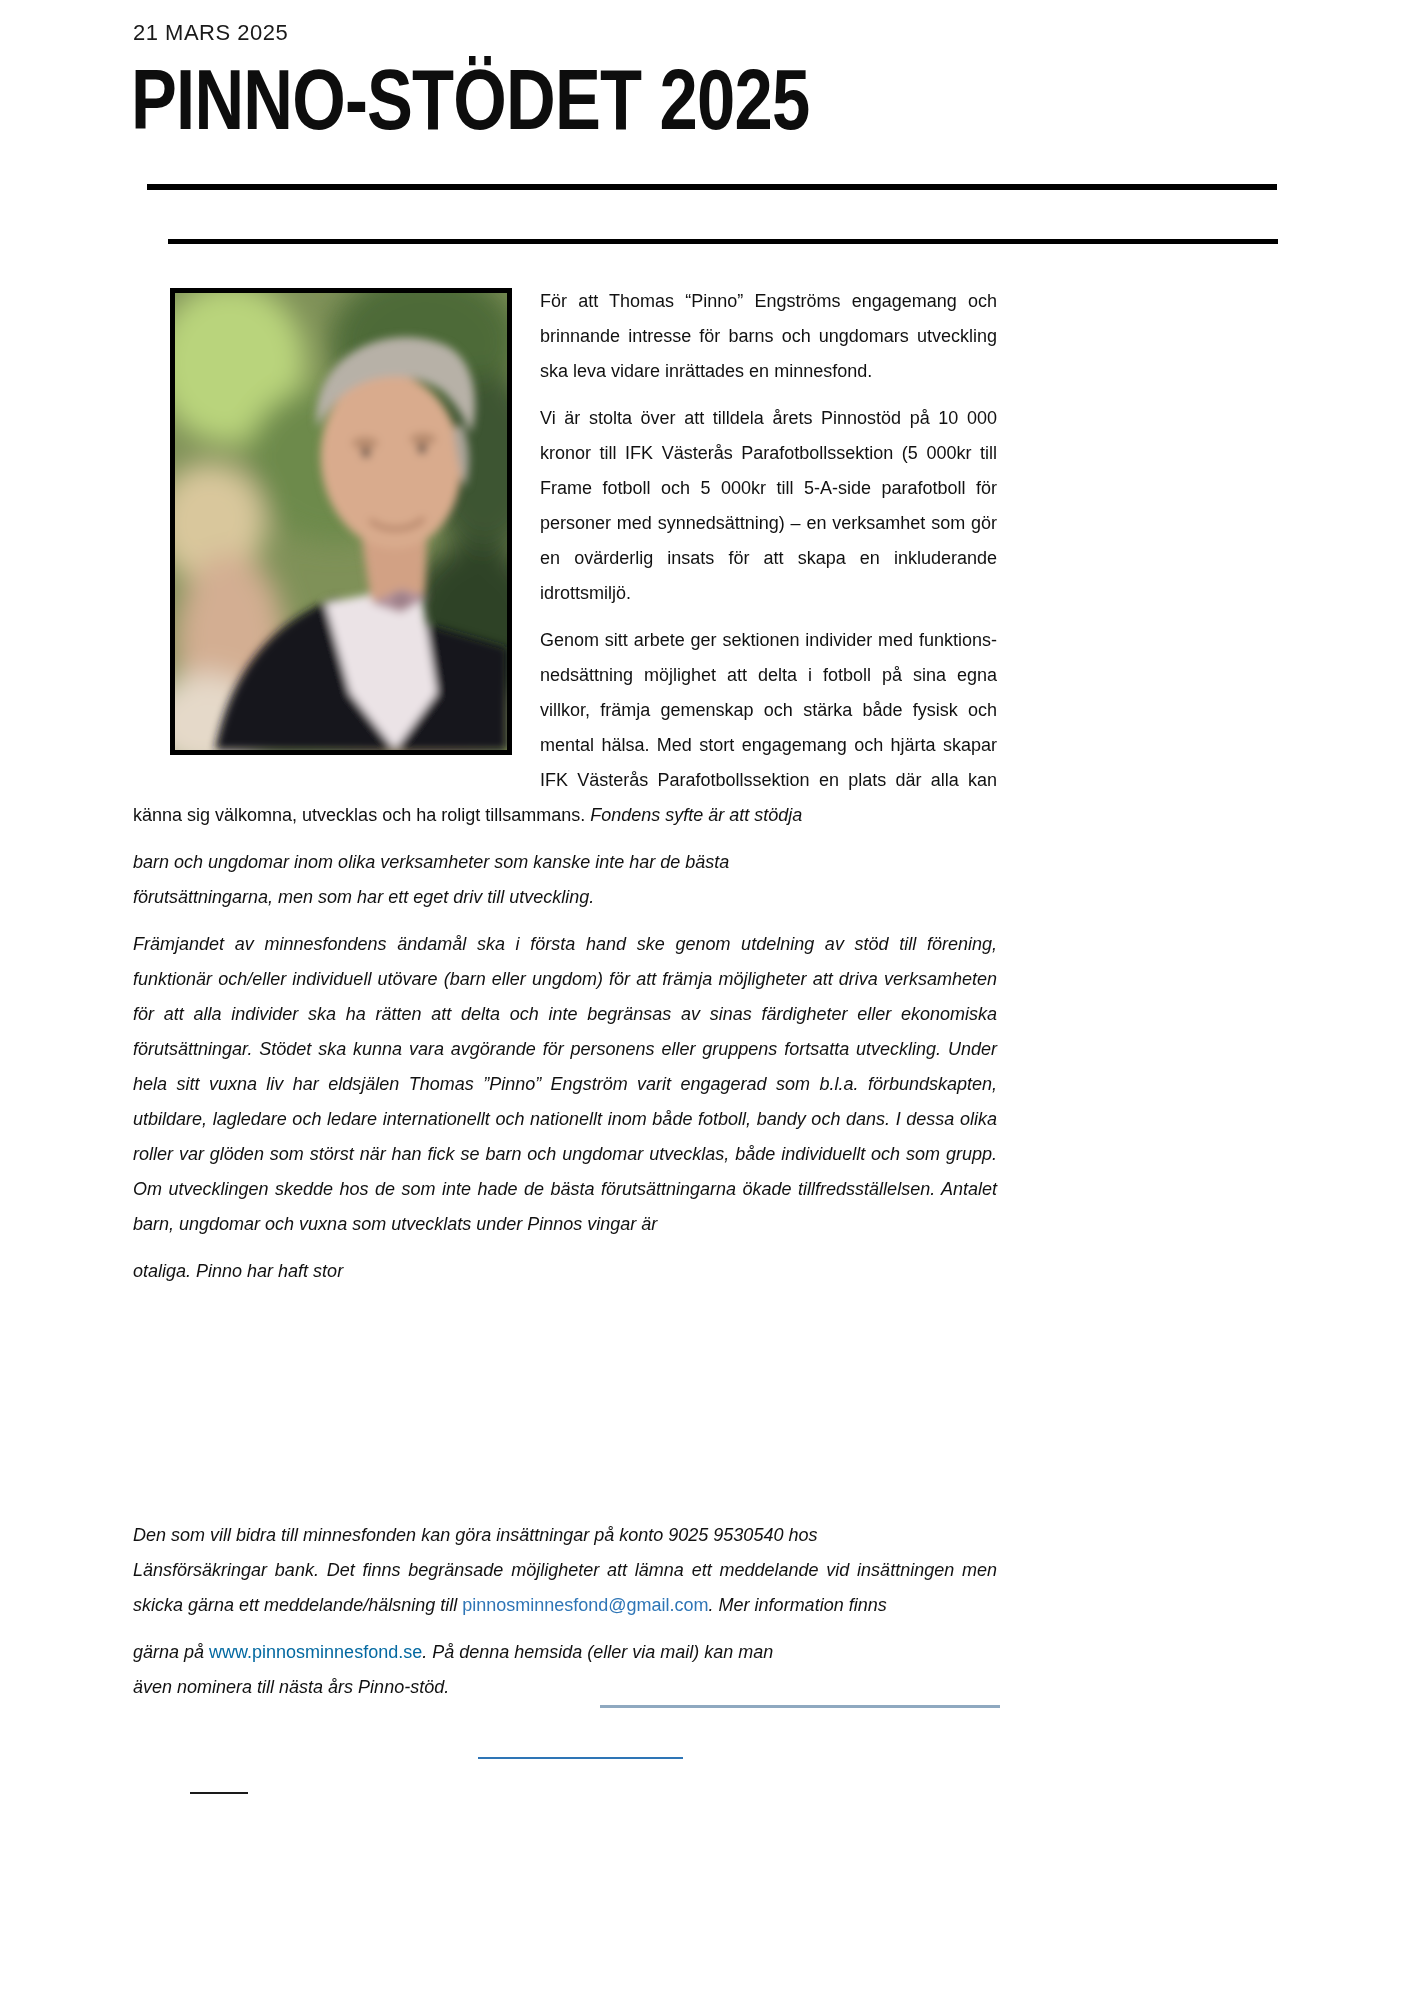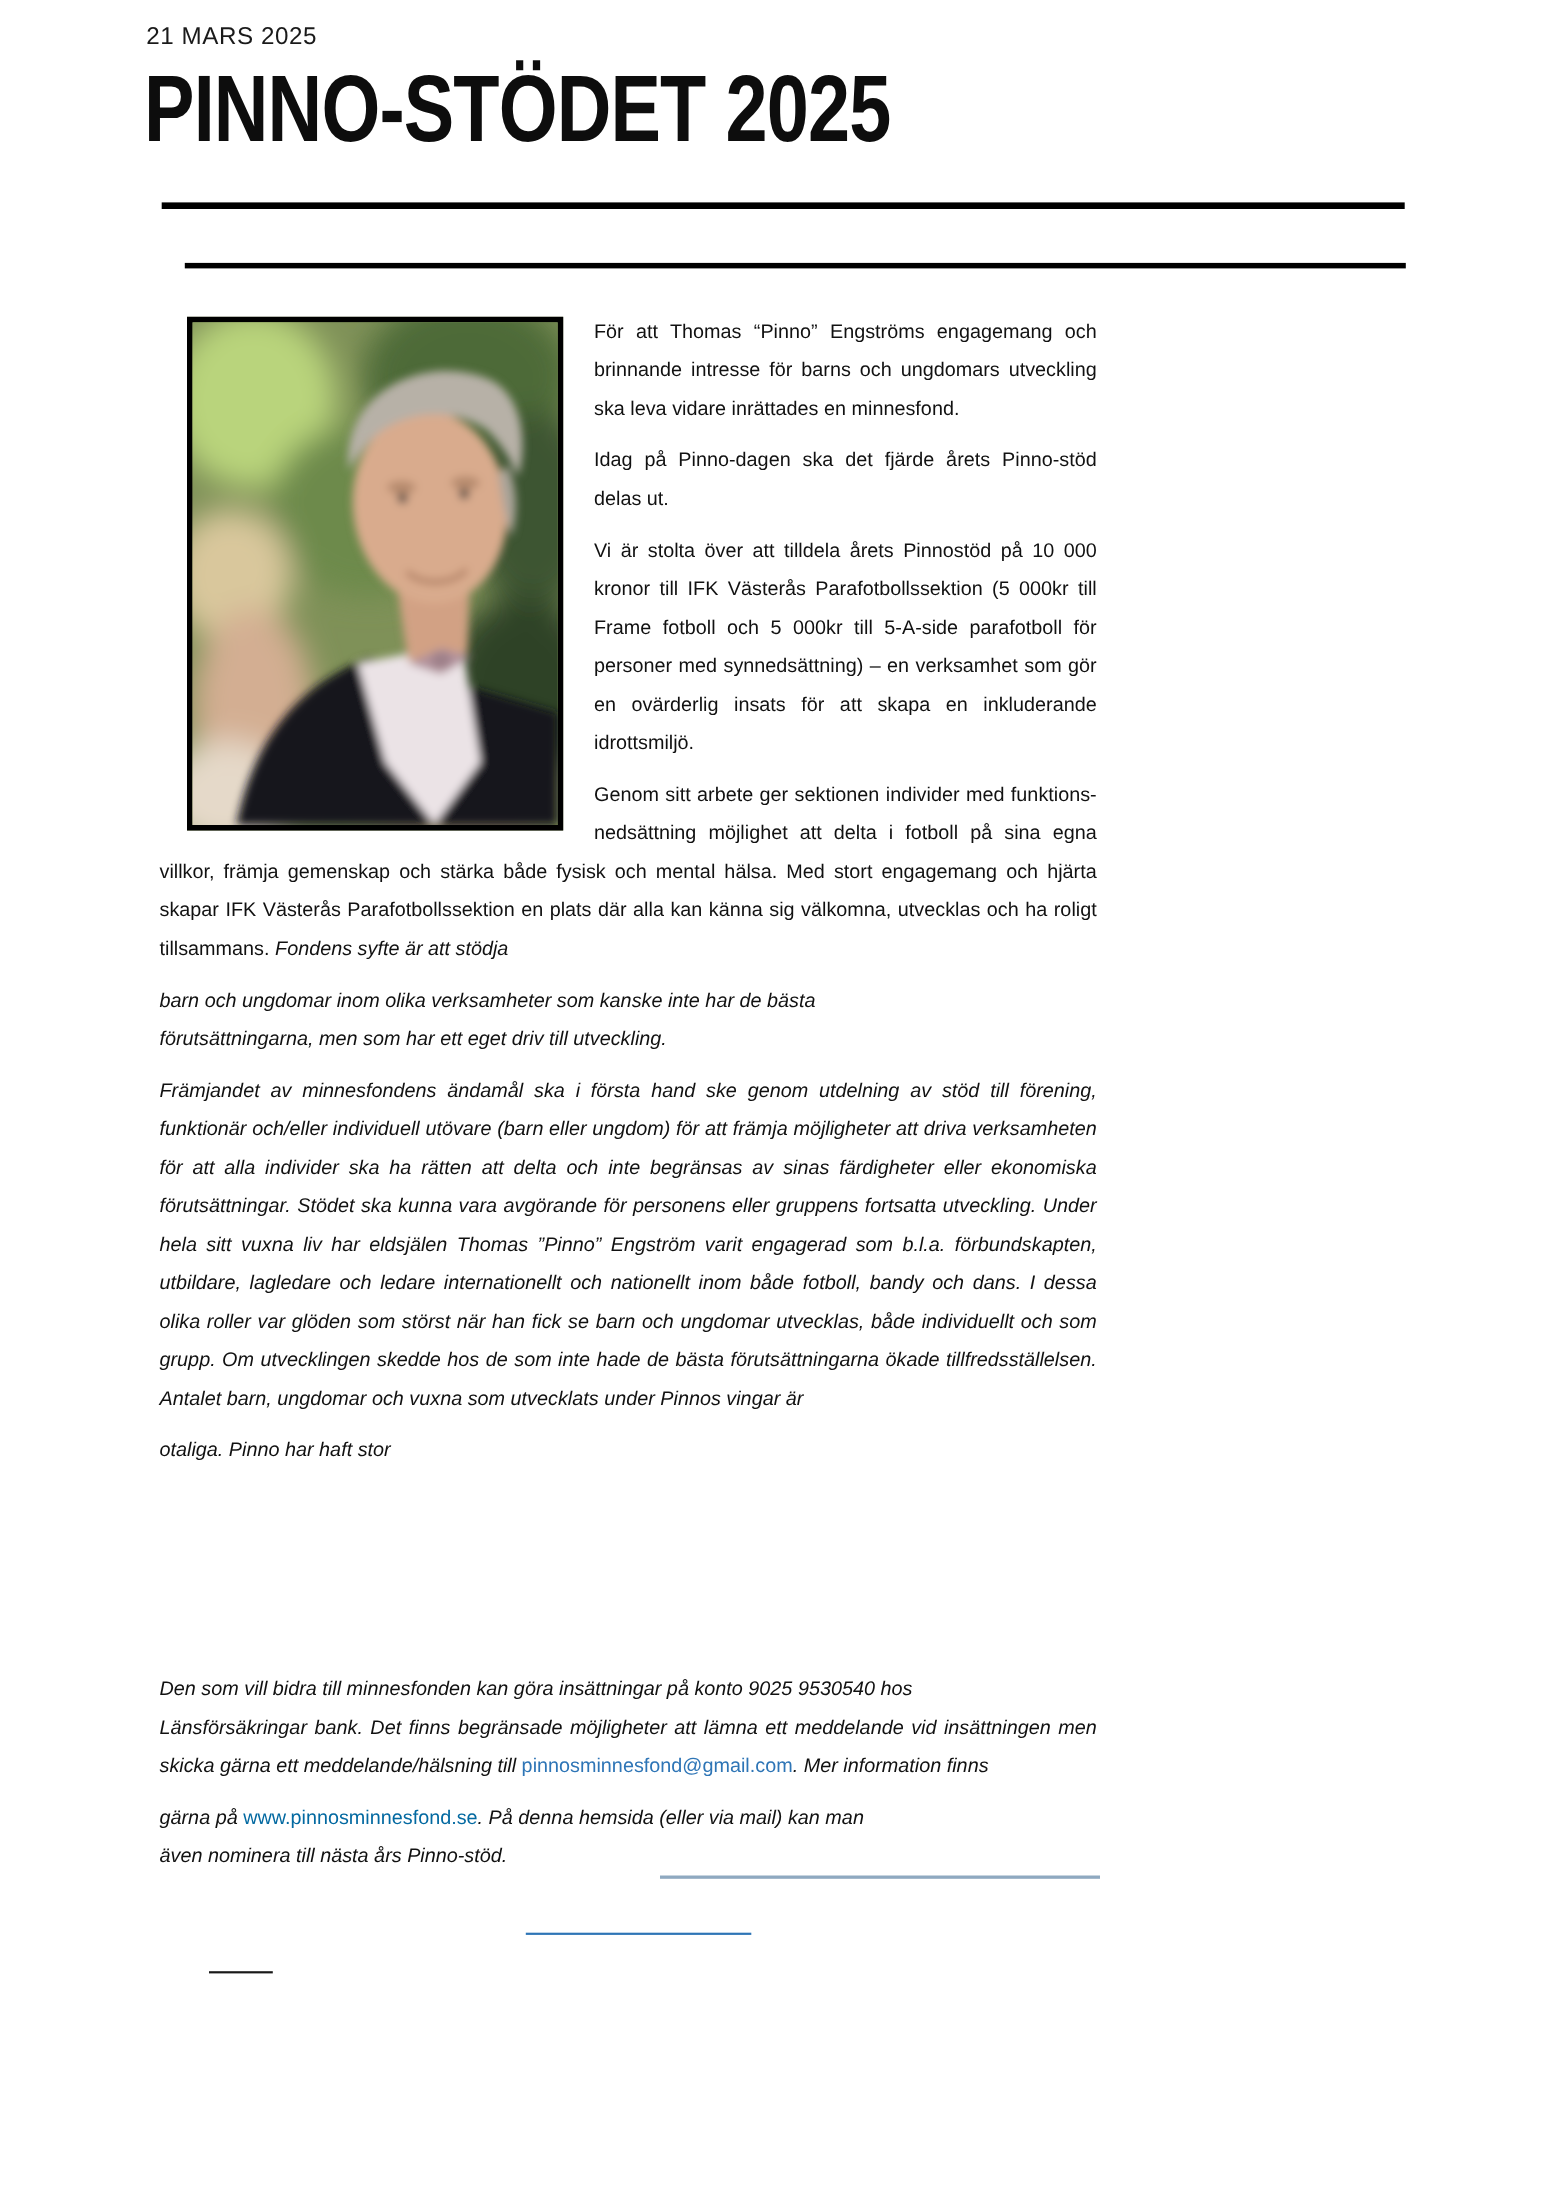--- a/index.html
+++ b/index.html
@@ -22,21 +22,21 @@
     white-space:nowrap;color:#0d0d0d;
   }
   .rule{position:absolute;background:#000000;}
   .rule-a{left:147px;top:184px;width:1130px;height:6px;}
   .rule-b{left:168px;top:239px;width:1110px;height:5px;}
 
   .flow{
     position:absolute;left:133px;top:284px;width:864px;
     font-size:18px;line-height:35px;text-align:justify;
   }
-  .flow p, .footer p{margin:0 0 12px 12px;}
+  .flow p, .footer p{margin:0 0 12px 0;}
   .photo-box{
     float:left;
     width:342px;height:467px;
     box-sizing:border-box;
     border:5px solid #000000;
     margin:4px 28px 14px 37px;
     background:#86975f;
   }
   .photo-box svg{display:block;width:100%;height:100%;}
   .footer{
@@ -103,21 +103,20 @@
           <ellipse cx="248" cy="146" rx="13" ry="6" fill="#b68a6d"></ellipse>
           <circle cx="191" cy="160" r="4.5" fill="#45403c"></circle>
           <circle cx="247" cy="156" r="4.5" fill="#45403c"></circle>
           <path d="M 196 228 C 210 240 236 238 248 226" stroke="#a8765a" stroke-width="4" fill="none" stroke-linecap="round"></path>
           <path d="M 196 310 L 226 296 L 254 304 L 226 320 Z" fill="#b2929b"></path>
           <rect x="218" y="300" width="16" height="14" rx="3" fill="#9e8089" transform="rotate(-6 226 307)"></rect>
         </g>
       </svg>
     </div>
   <p><span class="regular">För att Thomas “Pinno” Engströms engagemang och brinnande intresse för barns och ungdomars utveckling ska leva vidare inrättades en minnesfond.</span></p>
-      <p><span class="regular">Idag på Pinno-dagen ska det fjärde årets Pinno-stöd delas ut.</span></p>
       <p><span class="regular">Vi är stolta över att tilldela årets Pinnostöd på 10 000 kronor till IFK Västerås Parafotbollssektion (5 000kr till Frame fotboll och 5 000kr till 5-A-side parafotboll för personer med synnedsättning) – en verksamhet som gör en ovärderlig insats för att skapa en inkluderande idrottsmiljö.</span></p>
       <p><span class="regular">Genom sitt arbete ger sektionen individer med funktions-nedsättning möjlighet att delta i fotboll på sina egna villkor, främja gemenskap och stärka både fysisk och mental hälsa. Med stort engagemang och hjärta skapar IFK Västerås Parafotbollssektion en plats där alla kan känna sig välkomna, utvecklas och ha roligt tillsammans. </span><span class="italic">Fondens syfte är att stödja</span></p>
       <p><span class="italic">barn och ungdomar inom olika verksamheter som kanske inte har de bästa</span><br><span class="italic">förutsättningarna, men som har ett eget driv till utveckling.</span></p>
       <p><span class="italic">Främjandet av minnesfondens ändamål ska i första hand ske genom utdelning av stöd till förening, funktionär och/eller individuell utövare (barn eller ungdom) för att främja möjligheter att driva verksamheten för att alla individer ska ha rätten att delta och inte begränsas av sinas färdigheter eller ekonomiska förutsättningar. Stödet ska kunna vara avgörande för personens eller gruppens fortsatta utveckling. Under hela sitt vuxna liv har eldsjälen Thomas ”Pinno” Engström varit engagerad som b.l.a. förbundskapten, utbildare, lagledare och ledare internationellt och nationellt inom både fotboll, bandy och dans. I dessa olika roller var glöden som störst när han fick se barn och ungdomar utvecklas, både individuellt och som grupp. Om utvecklingen skedde hos de som inte hade de bästa förutsättningarna ökade tillfredsställelsen. Antalet barn, ungdomar och vuxna som utvecklats under Pinnos vingar är</span></p>
       <p><span class="italic">otaliga. Pinno har haft stor</span><br></p>
     </div>
 
   <div class="footer">
       <p><span class="italic">Den som vill bidra till minnesfonden kan göra insättningar på konto 9025 9530540 hos</span><br><span class="italic">Länsförsäkringar bank. Det finns begränsade möjligheter att lämna ett meddelande vid insättningen men skicka gärna ett meddelande/hälsning till </span><a href="#" class="link" style="color: rgb(46, 117, 182);">pinnosminnesfond@gmail.com</a><span class="italic">. Mer information finns</span></p>
       <p><span class="italic">gärna på </span><a href="#" class="link" style="color: #0369a1;">www.pinnosminnesfond.se</a><span class="italic">. På denna hemsida (eller via mail) kan man</span><br><span class="italic">även nominera till nästa års Pinno-stöd.</span></p>

